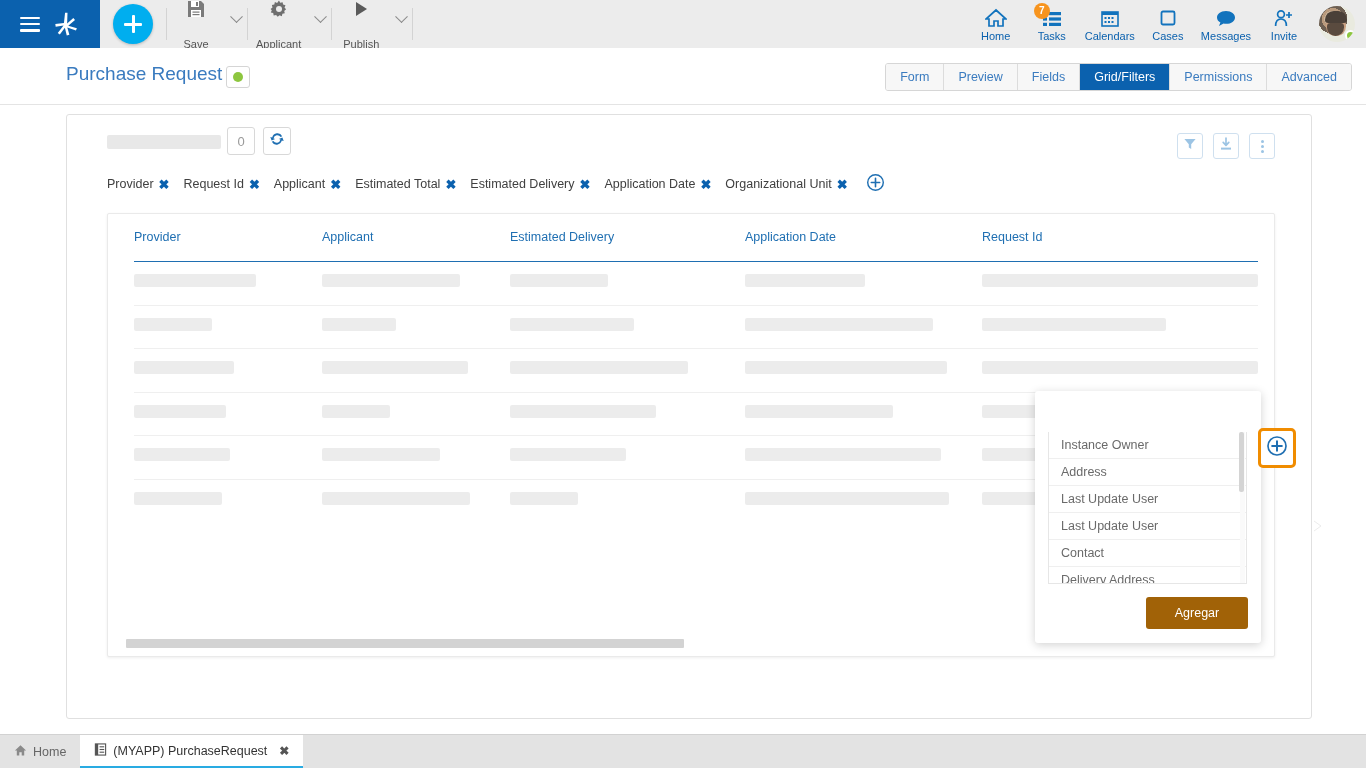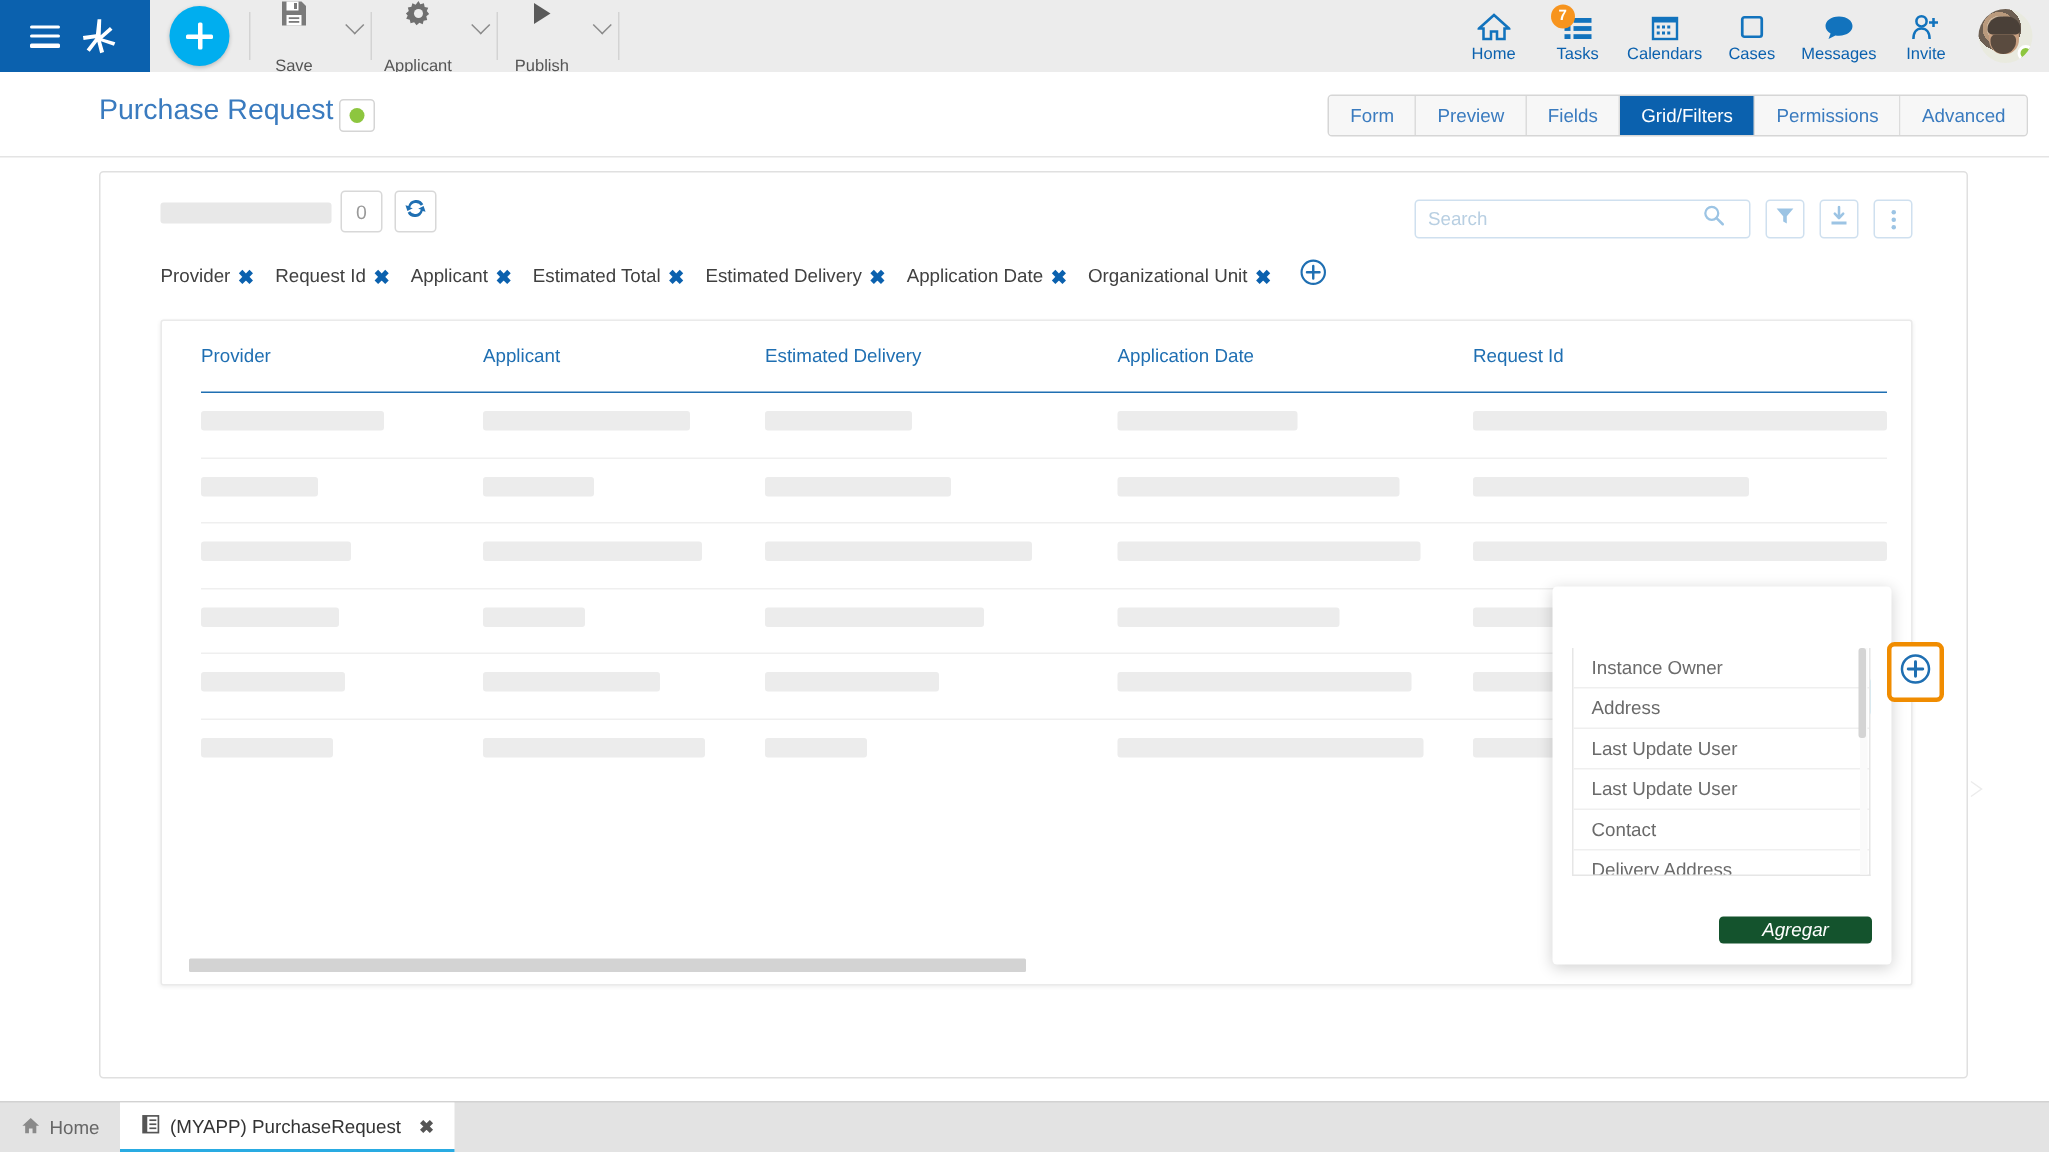--- a/index.html
+++ b/index.html
@@ -233,23 +233,23 @@
     font-size: 12.5px; color: #6a6a6a; border-bottom: 1px solid #efefef; cursor: pointer;
     white-space: nowrap; overflow: hidden;
   }
   #popup-scroll-track {
     position: absolute; right: 1px; top: 0; width: 5px; height: 152px; background: #fafafa;
   }
   #popup-scroll-thumb {
     position: absolute; right: 1px; top: 0; width: 5px; height: 60px; background: #d4d4d4; border-radius: 2px; cursor: pointer;
   }
   #popup-add-btn {
-    position: absolute; right: 13px; bottom: 14px; width: 102px; height: 18px;
-    background: #14532d; color: #fff; border: none; border-radius: 3px;
-    font-size: 12.5px; font-family: "Liberation Sans", sans-serif; cursor: pointer; font-style: italic;
+    position: absolute; right: 13px; bottom: 14px; width: 102px; height: 32px;
+    background: #a16207; color: #fff; border: none; border-radius: 3px;
+    font-size: 12.5px; font-family: "Liberation Sans", sans-serif; cursor: pointer;
   }
 
   
   #hl-add {
     position: absolute; left: 1258px; top: 428px; width: 38px; height: 40px;
     background: #fff; border: 3px solid #f08c00; border-radius: 5px;
     display: flex; align-items: center; justify-content: center; cursor: pointer; z-index: 45;
   }
 
   
@@ -455,31 +455,20 @@
 
     <div id="refresh-btn">
       <span>
         <svg width="16" height="16" viewBox="0 0 16 16">
             <path d="M13.2 5.2 A5.4 5.4 0 0 0 3.2 6.4 L1.3 5.9 L2.6 9.6 L6.2 7.9 L4.5 7.4 A3.9 3.9 0 0 1 11.6 6.1 Z" fill="#1f6fb2"></path>
             <path d="M2.8 10.8 A5.4 5.4 0 0 0 12.8 9.6 L14.7 10.1 L13.4 6.4 L9.8 8.1 L11.5 8.6 A3.9 3.9 0 0 1 4.4 9.9 Z" fill="#1f6fb2"></path>
           </svg>
       </span>
     </div>
 
-    <div id="search-box">
-      <input id="search-input" type="text" placeholder="Search" style="">
-      <div id="search-icon-btn">
-        <span>
-          <svg width="15" height="15" viewBox="0 0 16 16">
-              <circle cx="6.6" cy="6.6" r="4.6" fill="none" stroke="#9cc4e4" stroke-width="1.6"></circle>
-              <path d="M10 10 L14.4 14.4" stroke="#9cc4e4" stroke-width="1.8" stroke-linecap="round"></path>
-            </svg>
-        </span>
-      </div>
-    </div>
 
     <div class="sq-btn" id="filter-btn">
       <span>
         <svg width="14" height="14" viewBox="0 0 14 14">
             <path d="M1.4 2 H12.6 L8.2 7.2 V12 L5.8 10.6 V7.2 Z" fill="#9cc4e4"></path>
           </svg>
       </span>
     </div>
 
     <div class="sq-btn" id="export-btn">

